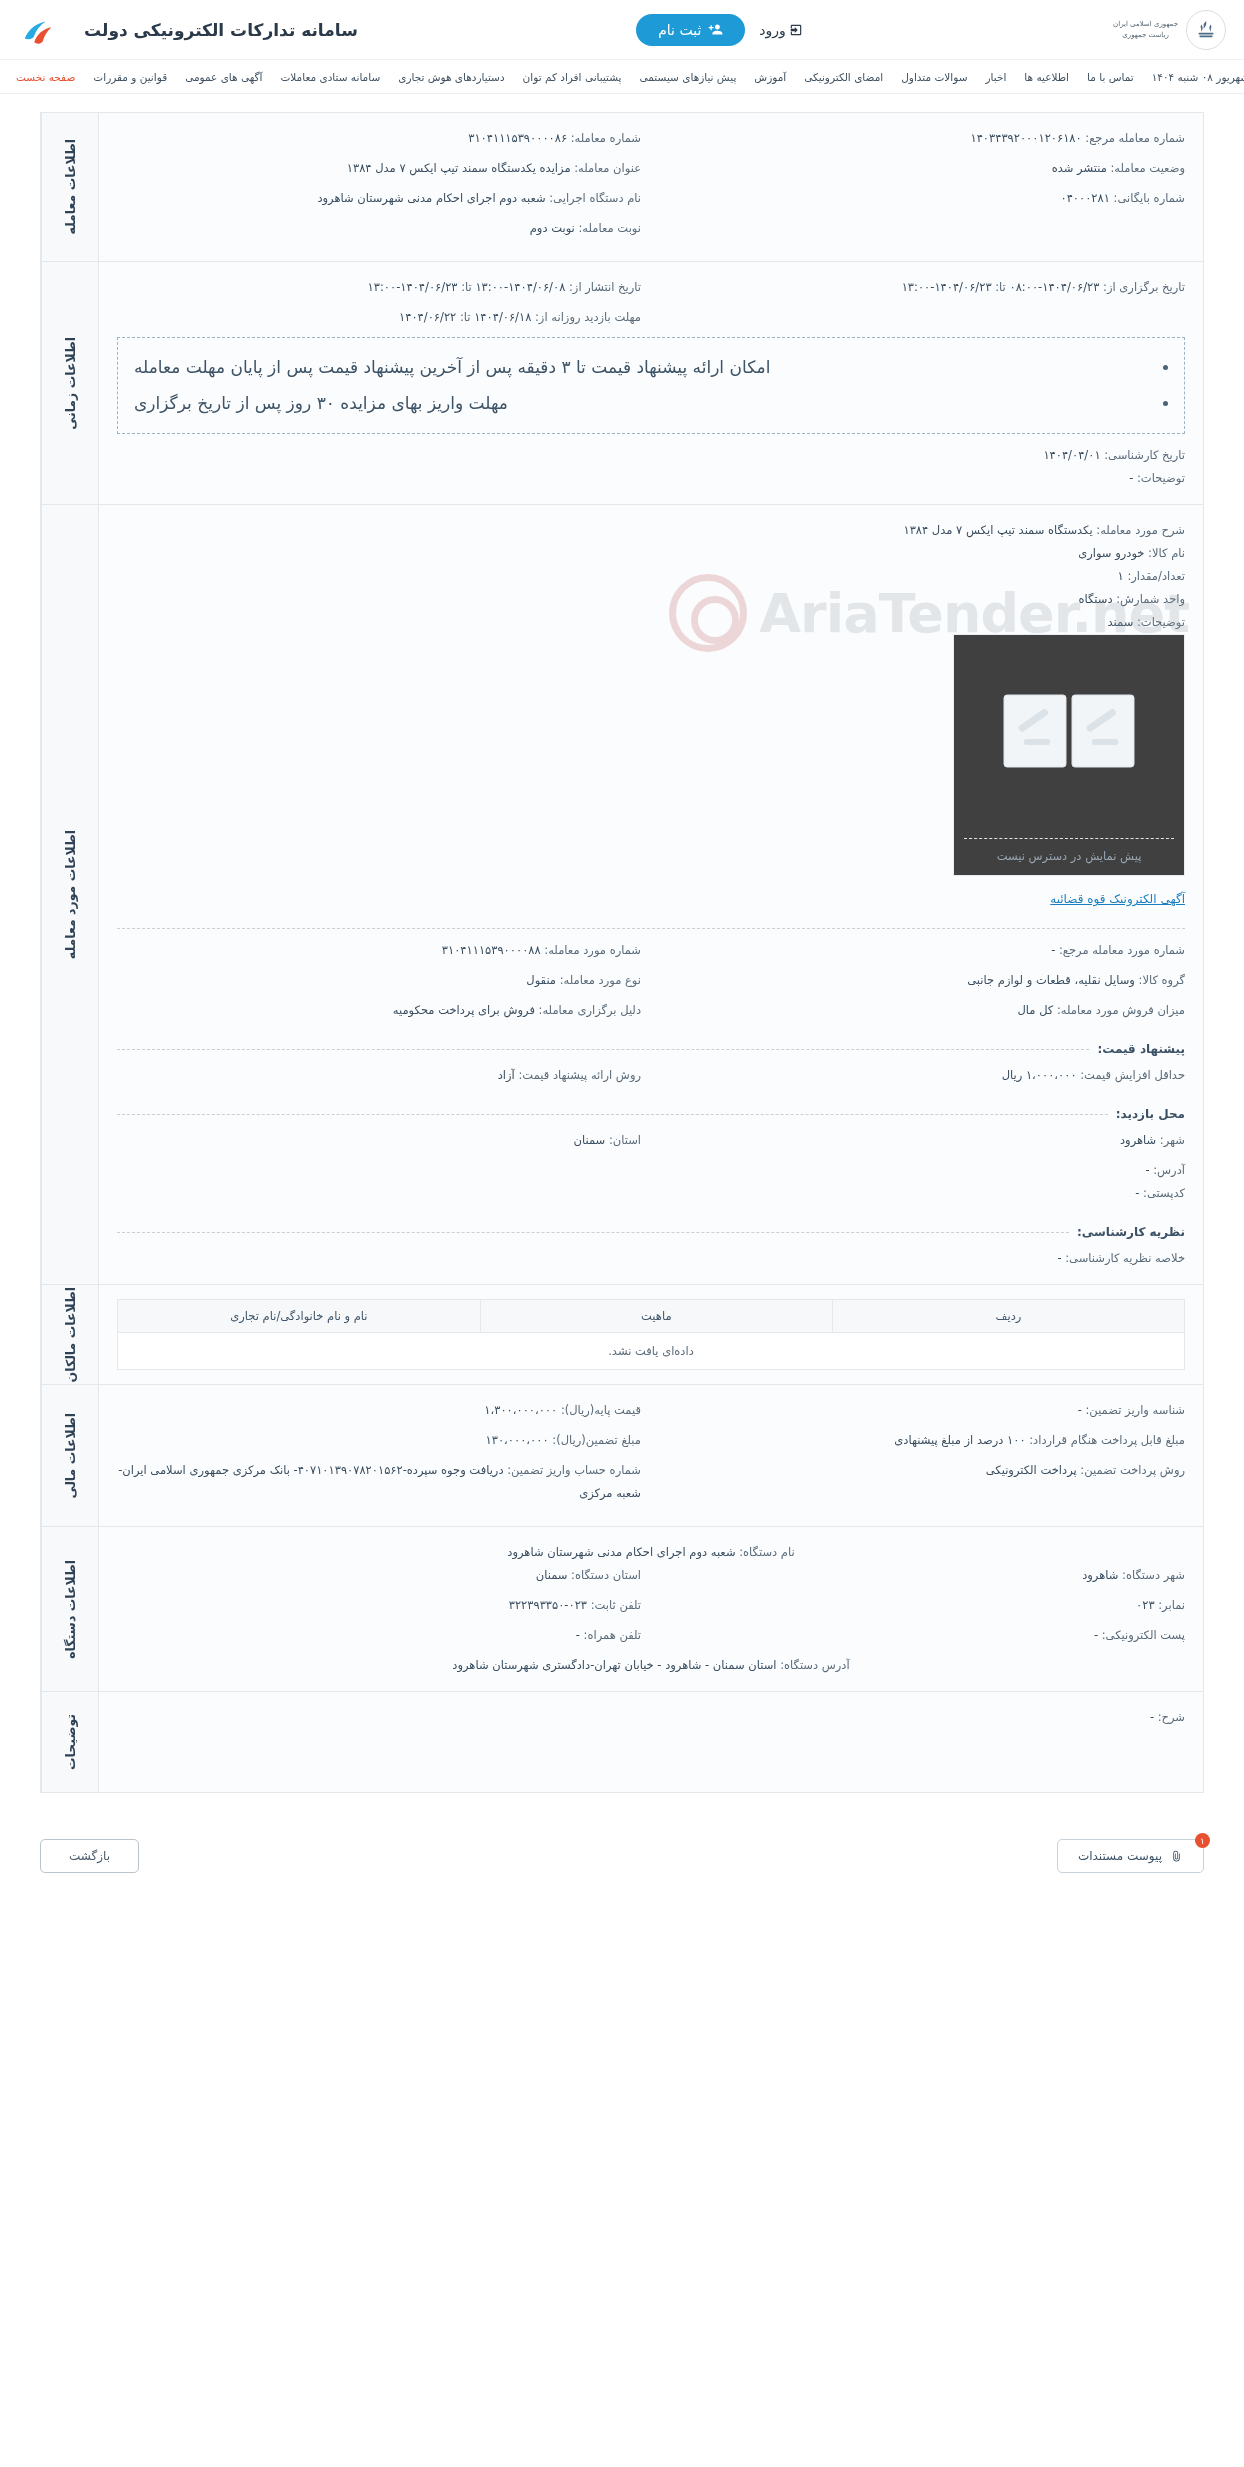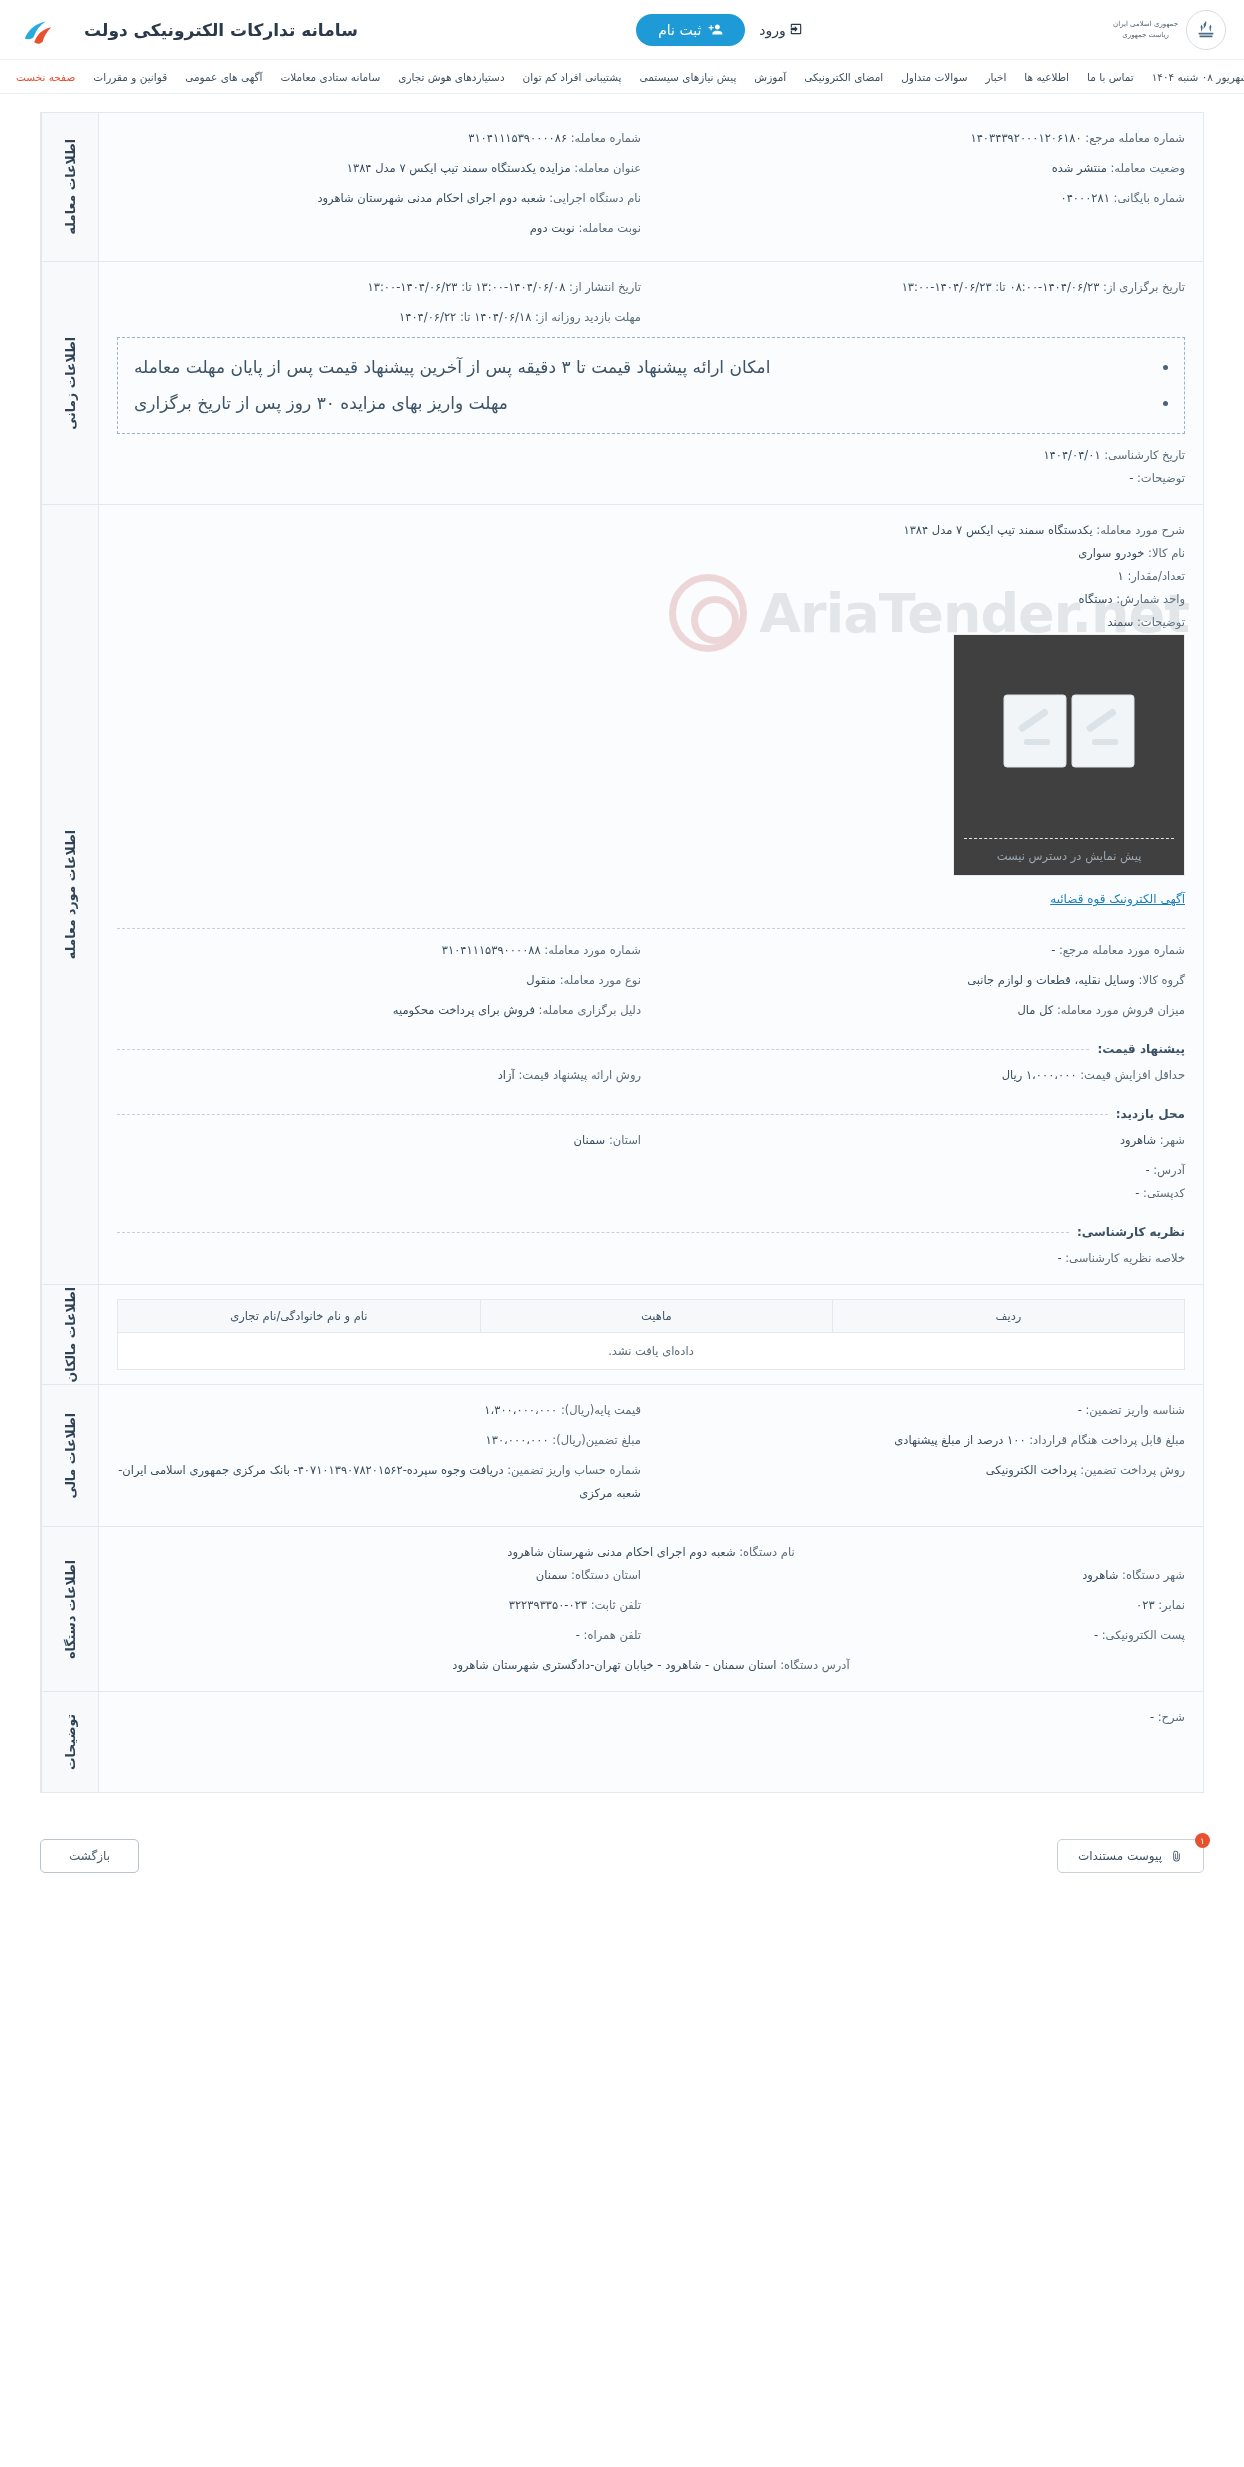--- a/index.html
+++ b/index.html
@@ -39,21 +39,21 @@
     border-radius: 20px;
     padding: 8px 22px;
     font-size: 14px;
     display: flex; align-items: center; gap: 7px;
     cursor: pointer;
     border: none;
   }
   .btn-login {
     color: #2b3a4a;
     font-size: 14px;
-    display: flex; gap: 3px;
+    display: flex; align-items: center; gap: 3px;
     cursor: pointer;
   }
   .gov-emblem {
     display: flex; align-items: center; gap: 8px;
   }
   .emblem-circle {
     width: 40px; height: 40px; border-radius: 50%;
     border: 1px solid #d7dde3;
     display: flex; align-items: center; justify-content: center;
     color: #4a6a86; font-size: 9px;

